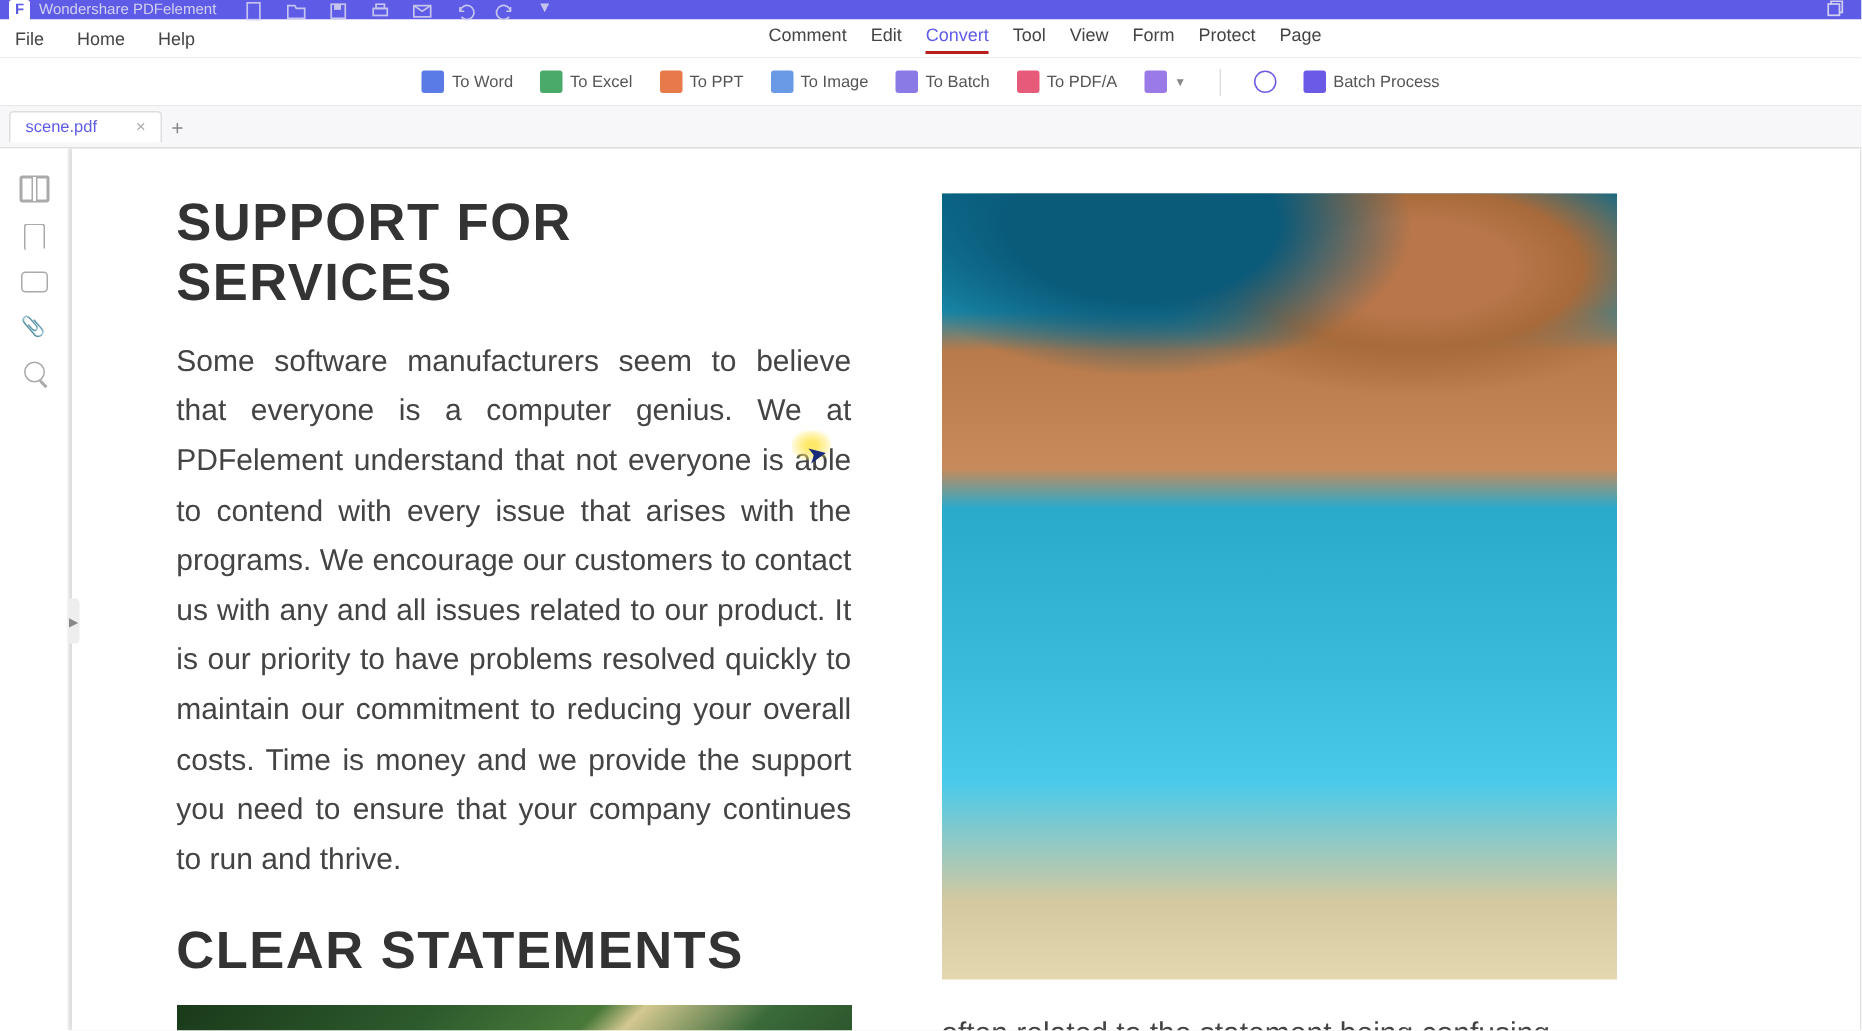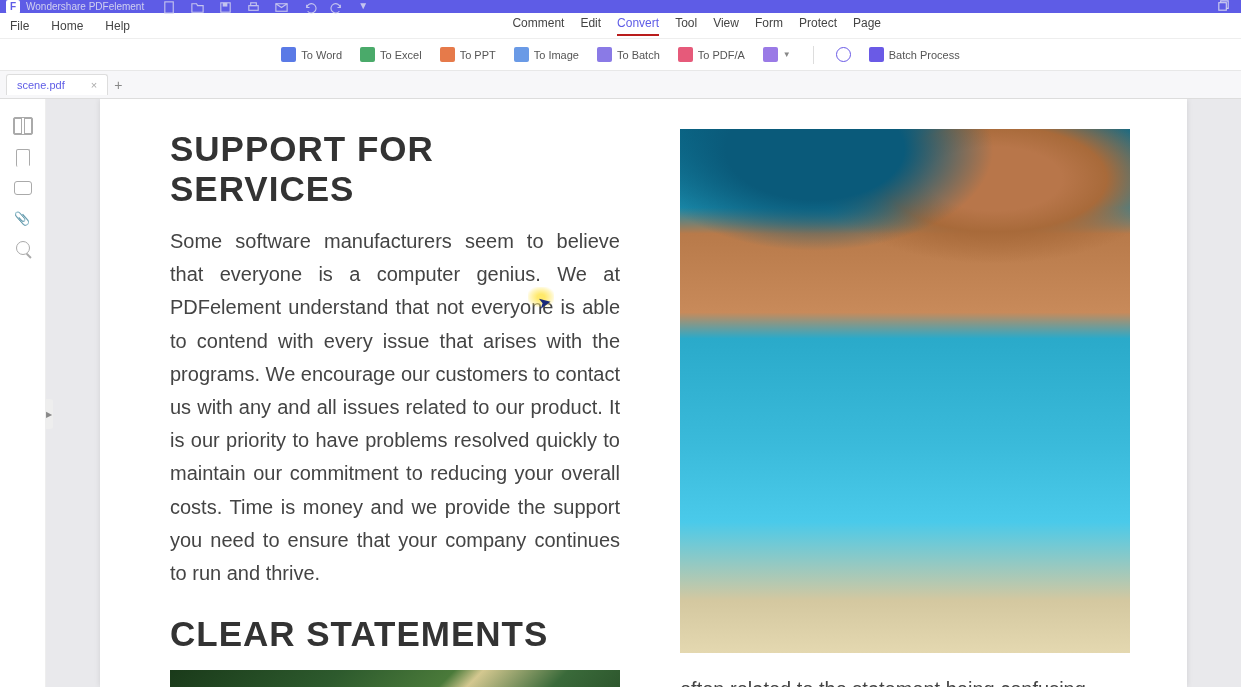--- a/index.html
+++ b/index.html
@@ -39,21 +39,21 @@
 .sidebar .sic.bm { border: none; width: 14px; height: 18px; border-left:1.5px solid #aaa; border-right:1.5px solid #aaa; border-top:1.5px solid #aaa; position: relative; }
 .sidebar .sic.bm::after{content:"";position:absolute;bottom:0;left:0;width:0;height:0;border-left:7px solid transparent;border-right:7px solid transparent;border-bottom:6px solid #fff;}
 .sidebar .sic.cm { border:1.5px solid #aaa; border-radius:3px; height:14px; }
 .sidebar .sic.cl { border:none; width:16px; height:18px; }
 .sidebar .sic.cl::before{content:"📎";color:#aaa;font-size:13px;}
 .sidebar .sic.sr { border:1.5px solid #aaa; border-radius:50%; width:14px;height:14px; position:relative;}
 .sidebar .sic.sr::after{content:"";position:absolute;width:6px;height:1.5px;background:#aaa;transform:rotate(45deg);bottom:-2px;right:-3px;}
 .sidebar .expand { position:absolute; right:-8px; top:300px; width:8px; height:30px; background:#eee; display:flex; align-items:center; justify-content:center; font-size:8px; color:#888; border-radius:0 3px 3px 0;}
 
 .canvas { flex: 1; background: #e9e9ec; display: flex; justify-content: center; overflow: hidden; }
-.page { width: 1087px; background: #fff; margin: 0; padding: 30px 60px 0 70px; box-shadow: 0 0 6px rgba(0,0,0,.1); display: flex; gap: 60px; }
+.page { width: 1192px; background: #fff; margin: 0; padding: 30px 60px 0 70px; box-shadow: 0 0 6px rgba(0,0,0,.1); display: flex; gap: 60px; }
 .col-left { width: 450px; }
 .col-left h1 { font-family: Impact, 'Arial Black', sans-serif; font-size: 35px; letter-spacing: 1px; color: #333; font-weight: 900; margin-bottom: 16px; }
 .col-left p { font-size: 20px; line-height: 1.66; color: #444; text-align: justify; margin-bottom: 24px; }
 .col-left .img2 { width: 450px; height: 120px; background: linear-gradient(135deg,#1a3a1a 0%,#2d5a2d 30%,#4a7a3a 50%,#d4c890 55%,#3a6a3a 70%,#1a3a1a 100%); }
 .col-right { width: 450px; }
 .col-right .img1 { width: 450px; height: 524px; background: linear-gradient(180deg,#0a6a8a 0%,#1a8aaa 15%,#b87a4a 20%,#c88a5a 35%,#2aaaca 40%,#3abada 60%,#4acaea 75%,#d4c8a0 90%,#e4d8b0 100%); position:relative;}
 .col-right .img1::before{content:"";position:absolute;top:0;left:0;right:0;height:200px;background:radial-gradient(ellipse at 30% 10%,#0a5a7a 20%,transparent 40%),radial-gradient(ellipse at 70% 25%,#b8764a 15%,#a86a3a 25%,transparent 40%);}
 .col-right p { font-size: 20px; line-height: 1.66; color: #444; text-align: justify; margin-top: 20px; }
 
 

